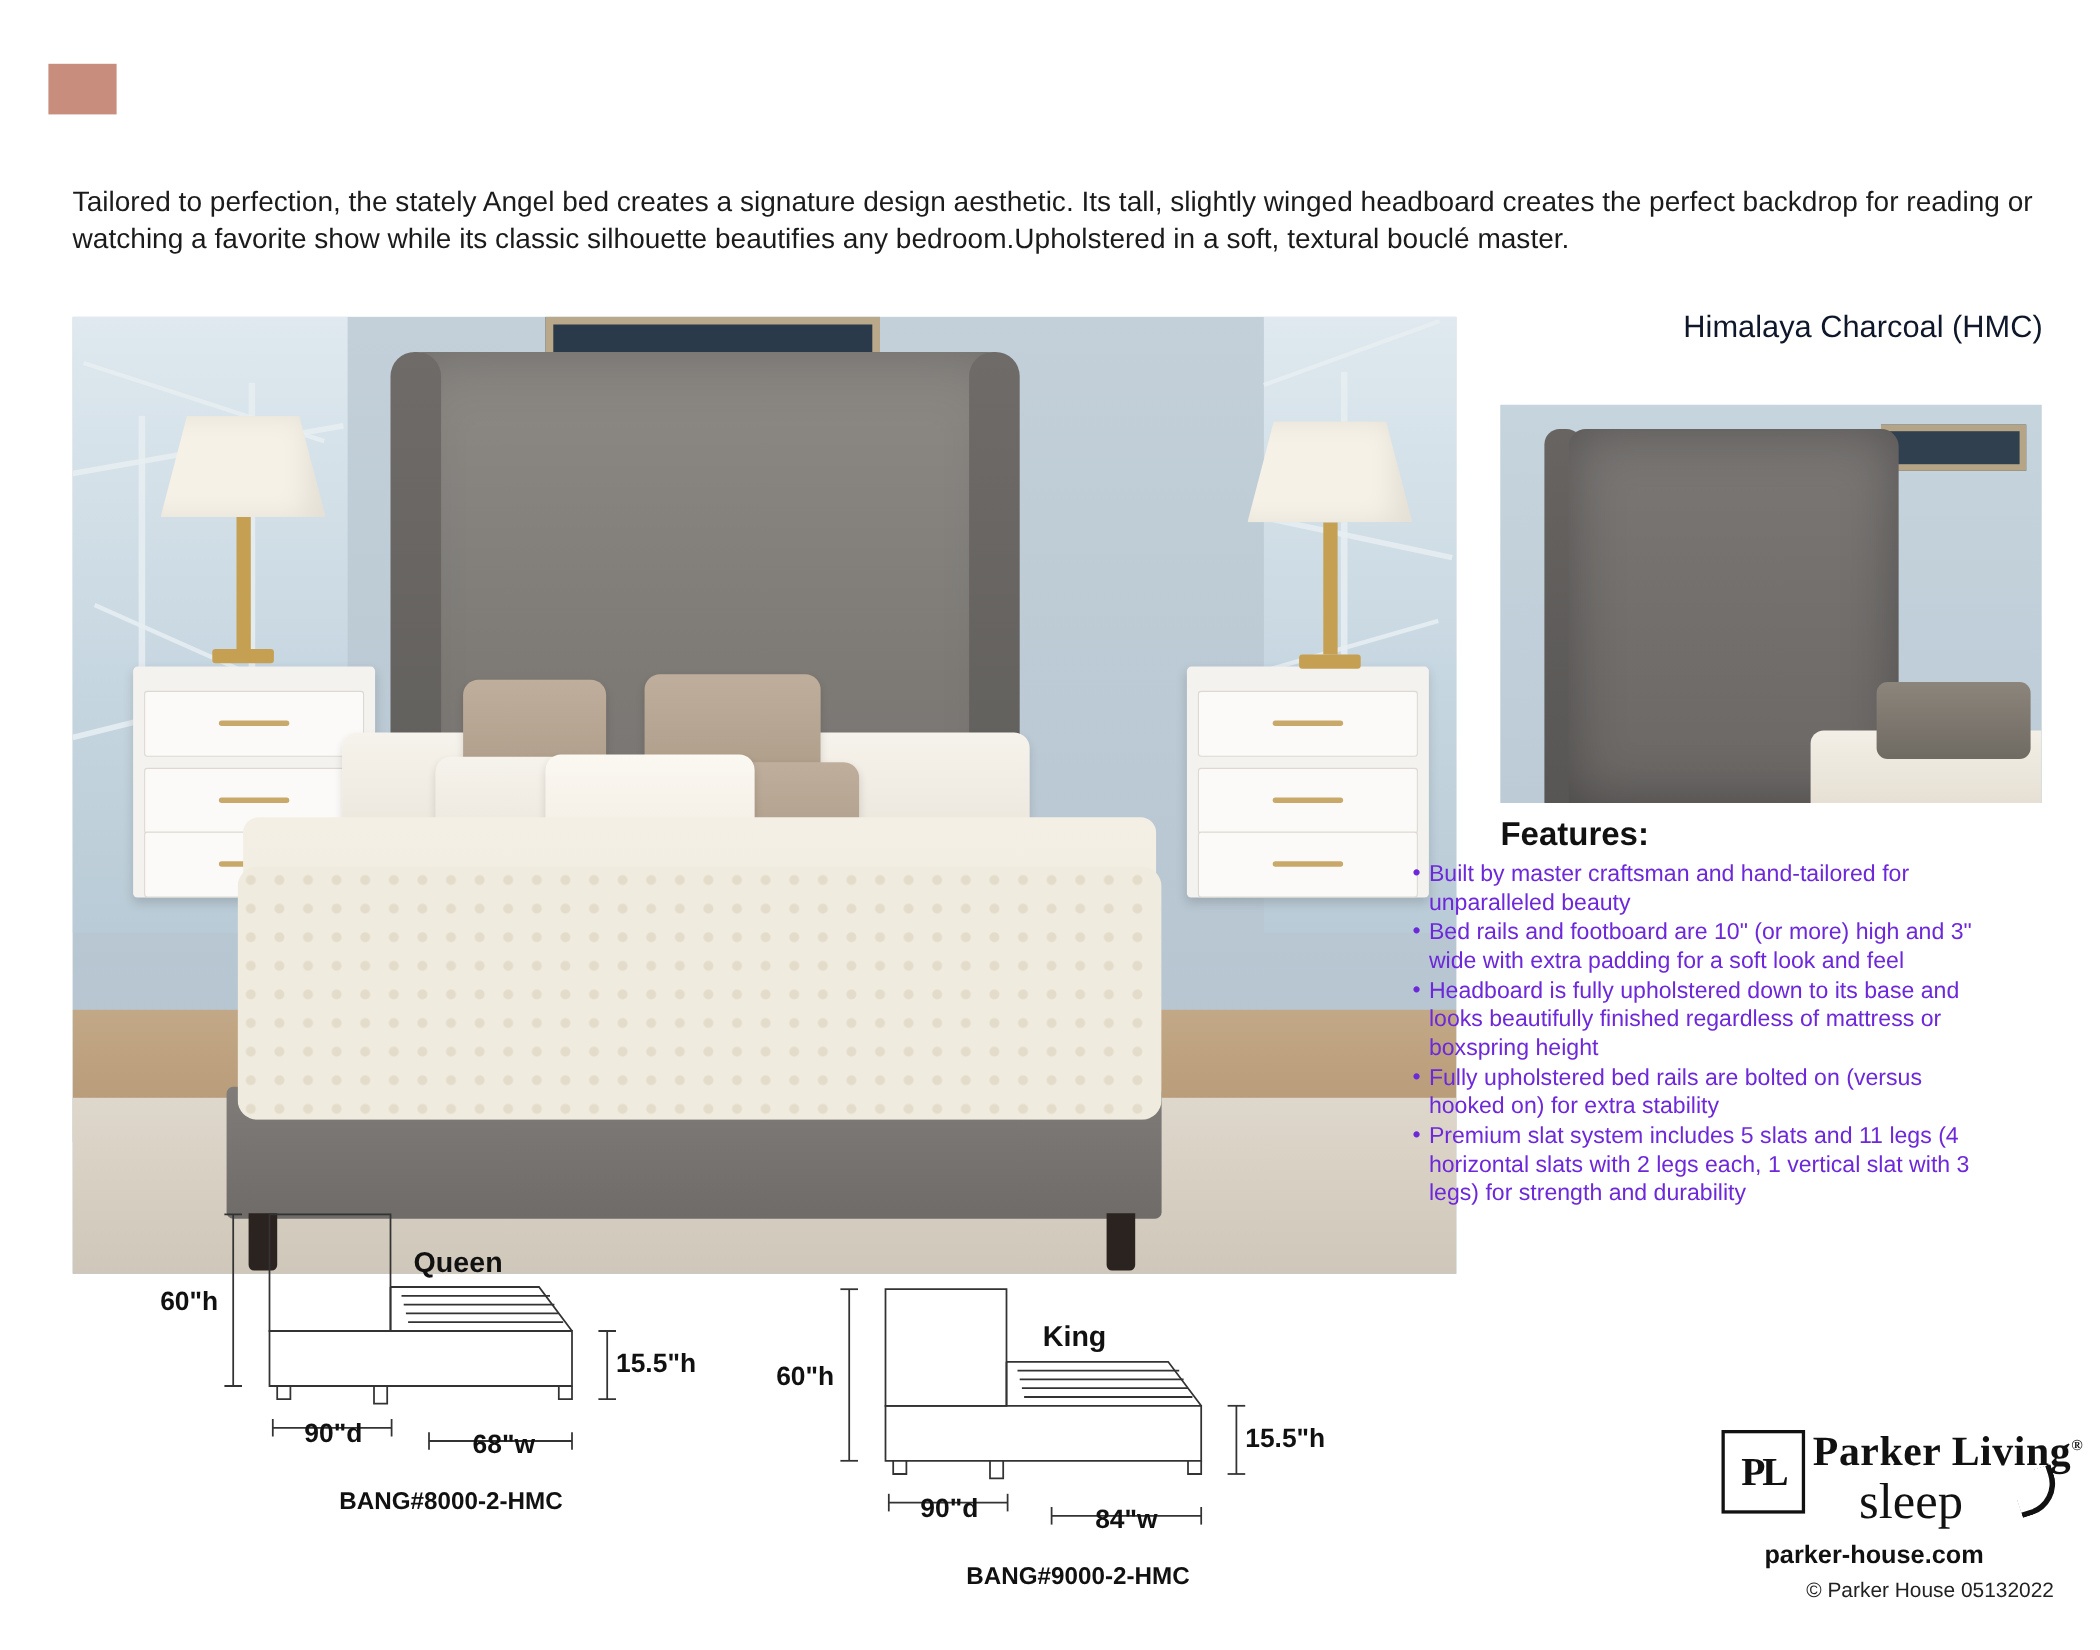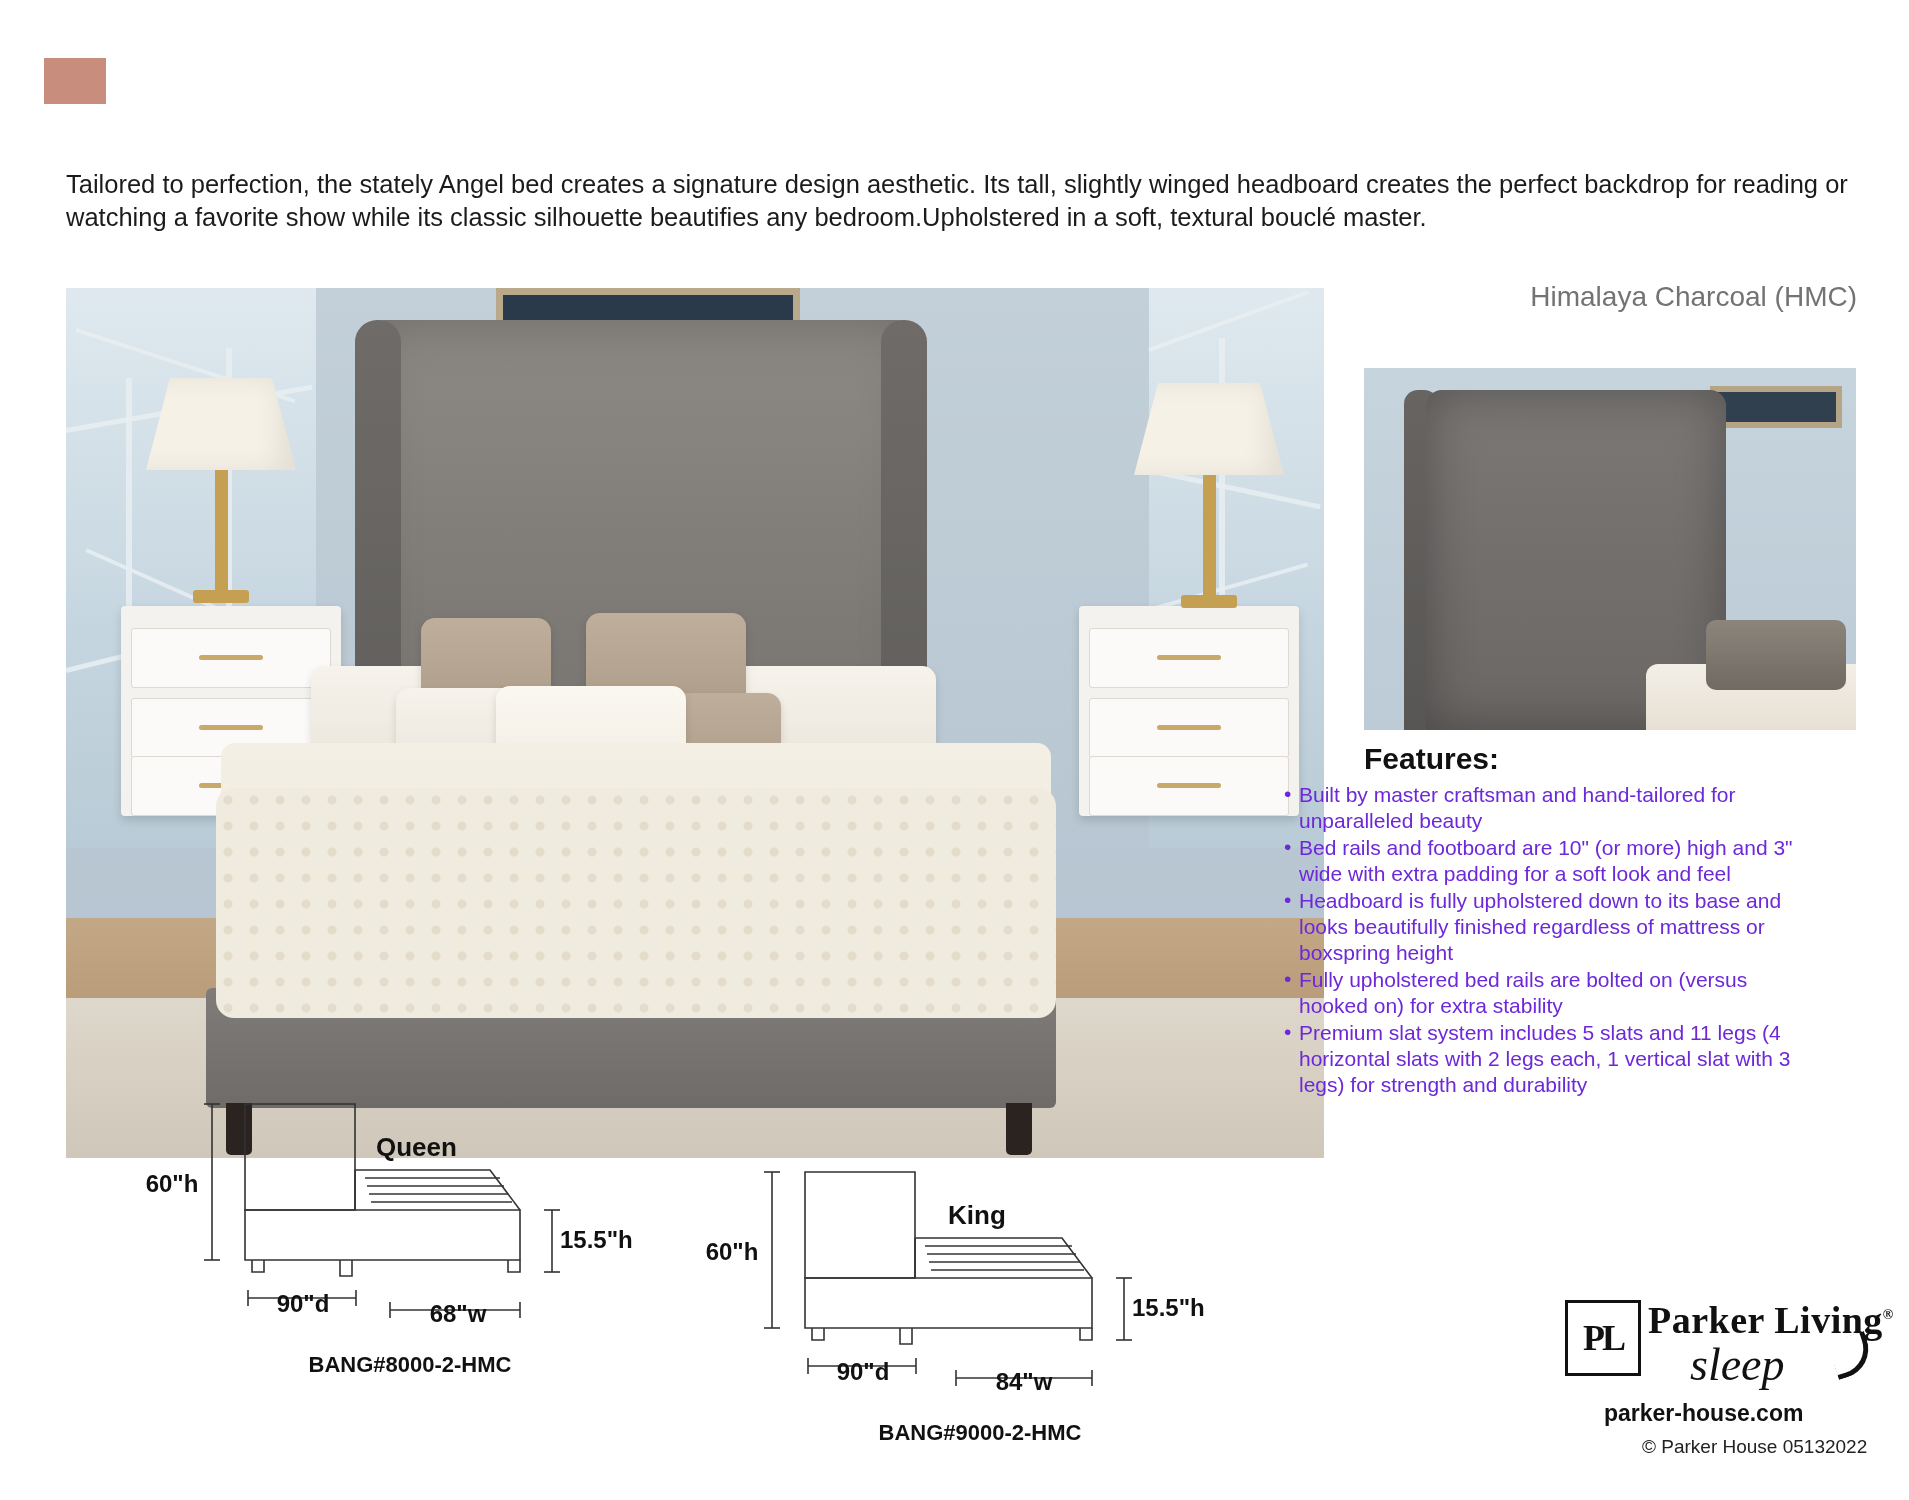--- a/index.html
+++ b/index.html
@@ -140,21 +140,21 @@
     background: linear-gradient(180deg,#ded7cb,#cfc7b9);
   }
   .floor {
     position:absolute; left:0; bottom:120px; width:100%; height:120px;
     background: linear-gradient(180deg,#c3a887,#b59874);
   }
 
   
   .swatch-labels {
     position:absolute; right: 52px; top: 280px; width: 700px;
-    text-align: right; font-size: 28px; line-height: 1.22; color:#737373;
+    text-align: right; font-size: 28px; line-height: 1.22; color:#0f172a;
   }
   .swatch-photo {
     position:absolute; left: 1364px; top: 368px; width: 492px; height: 362px;
     overflow:hidden; background:#c3d2dc;
   }
   .swatch-photo .sp-wall { position:absolute; inset:0; background: linear-gradient(180deg,#c6d4dd,#bccbd6); }
   .swatch-photo .sp-hb {
     position:absolute; left: 62px; top: 22px; width: 300px; height: 340px;
     background: linear-gradient(180deg,#7a7775,#6a6765);
     border-radius: 16px 16px 0 0;
@@ -218,21 +218,21 @@
   }
   .logo-word {
     position:absolute; left: 1648px; top: 1298px;
     font-family: "Liberation Serif", serif;
     font-size: 38px; font-weight: bold; color:#111; letter-spacing:.5px;
   }
   .logo-reg { font-size: 14px; vertical-align: super; }
   .logo-sleep {
     position:absolute; left: 1690px; top: 1338px;
     font-family: "Liberation Serif", serif;
-    font-style: italic; font-size: 46px; color:#111;
+    font-size: 46px; color:#111;
   }
   .logo-swoosh {
     position:absolute; left: 1832px; top: 1336px; width: 34px; height: 34px;
     border-bottom: 5px solid #111; border-right: 5px solid #111;
     border-radius: 0 0 30px 0; transform: rotate(-18deg);
   }
   .site {
     position:absolute; left: 1604px; top: 1400px;
     font-size: 23px; font-weight: bold; color:#111;
   }

